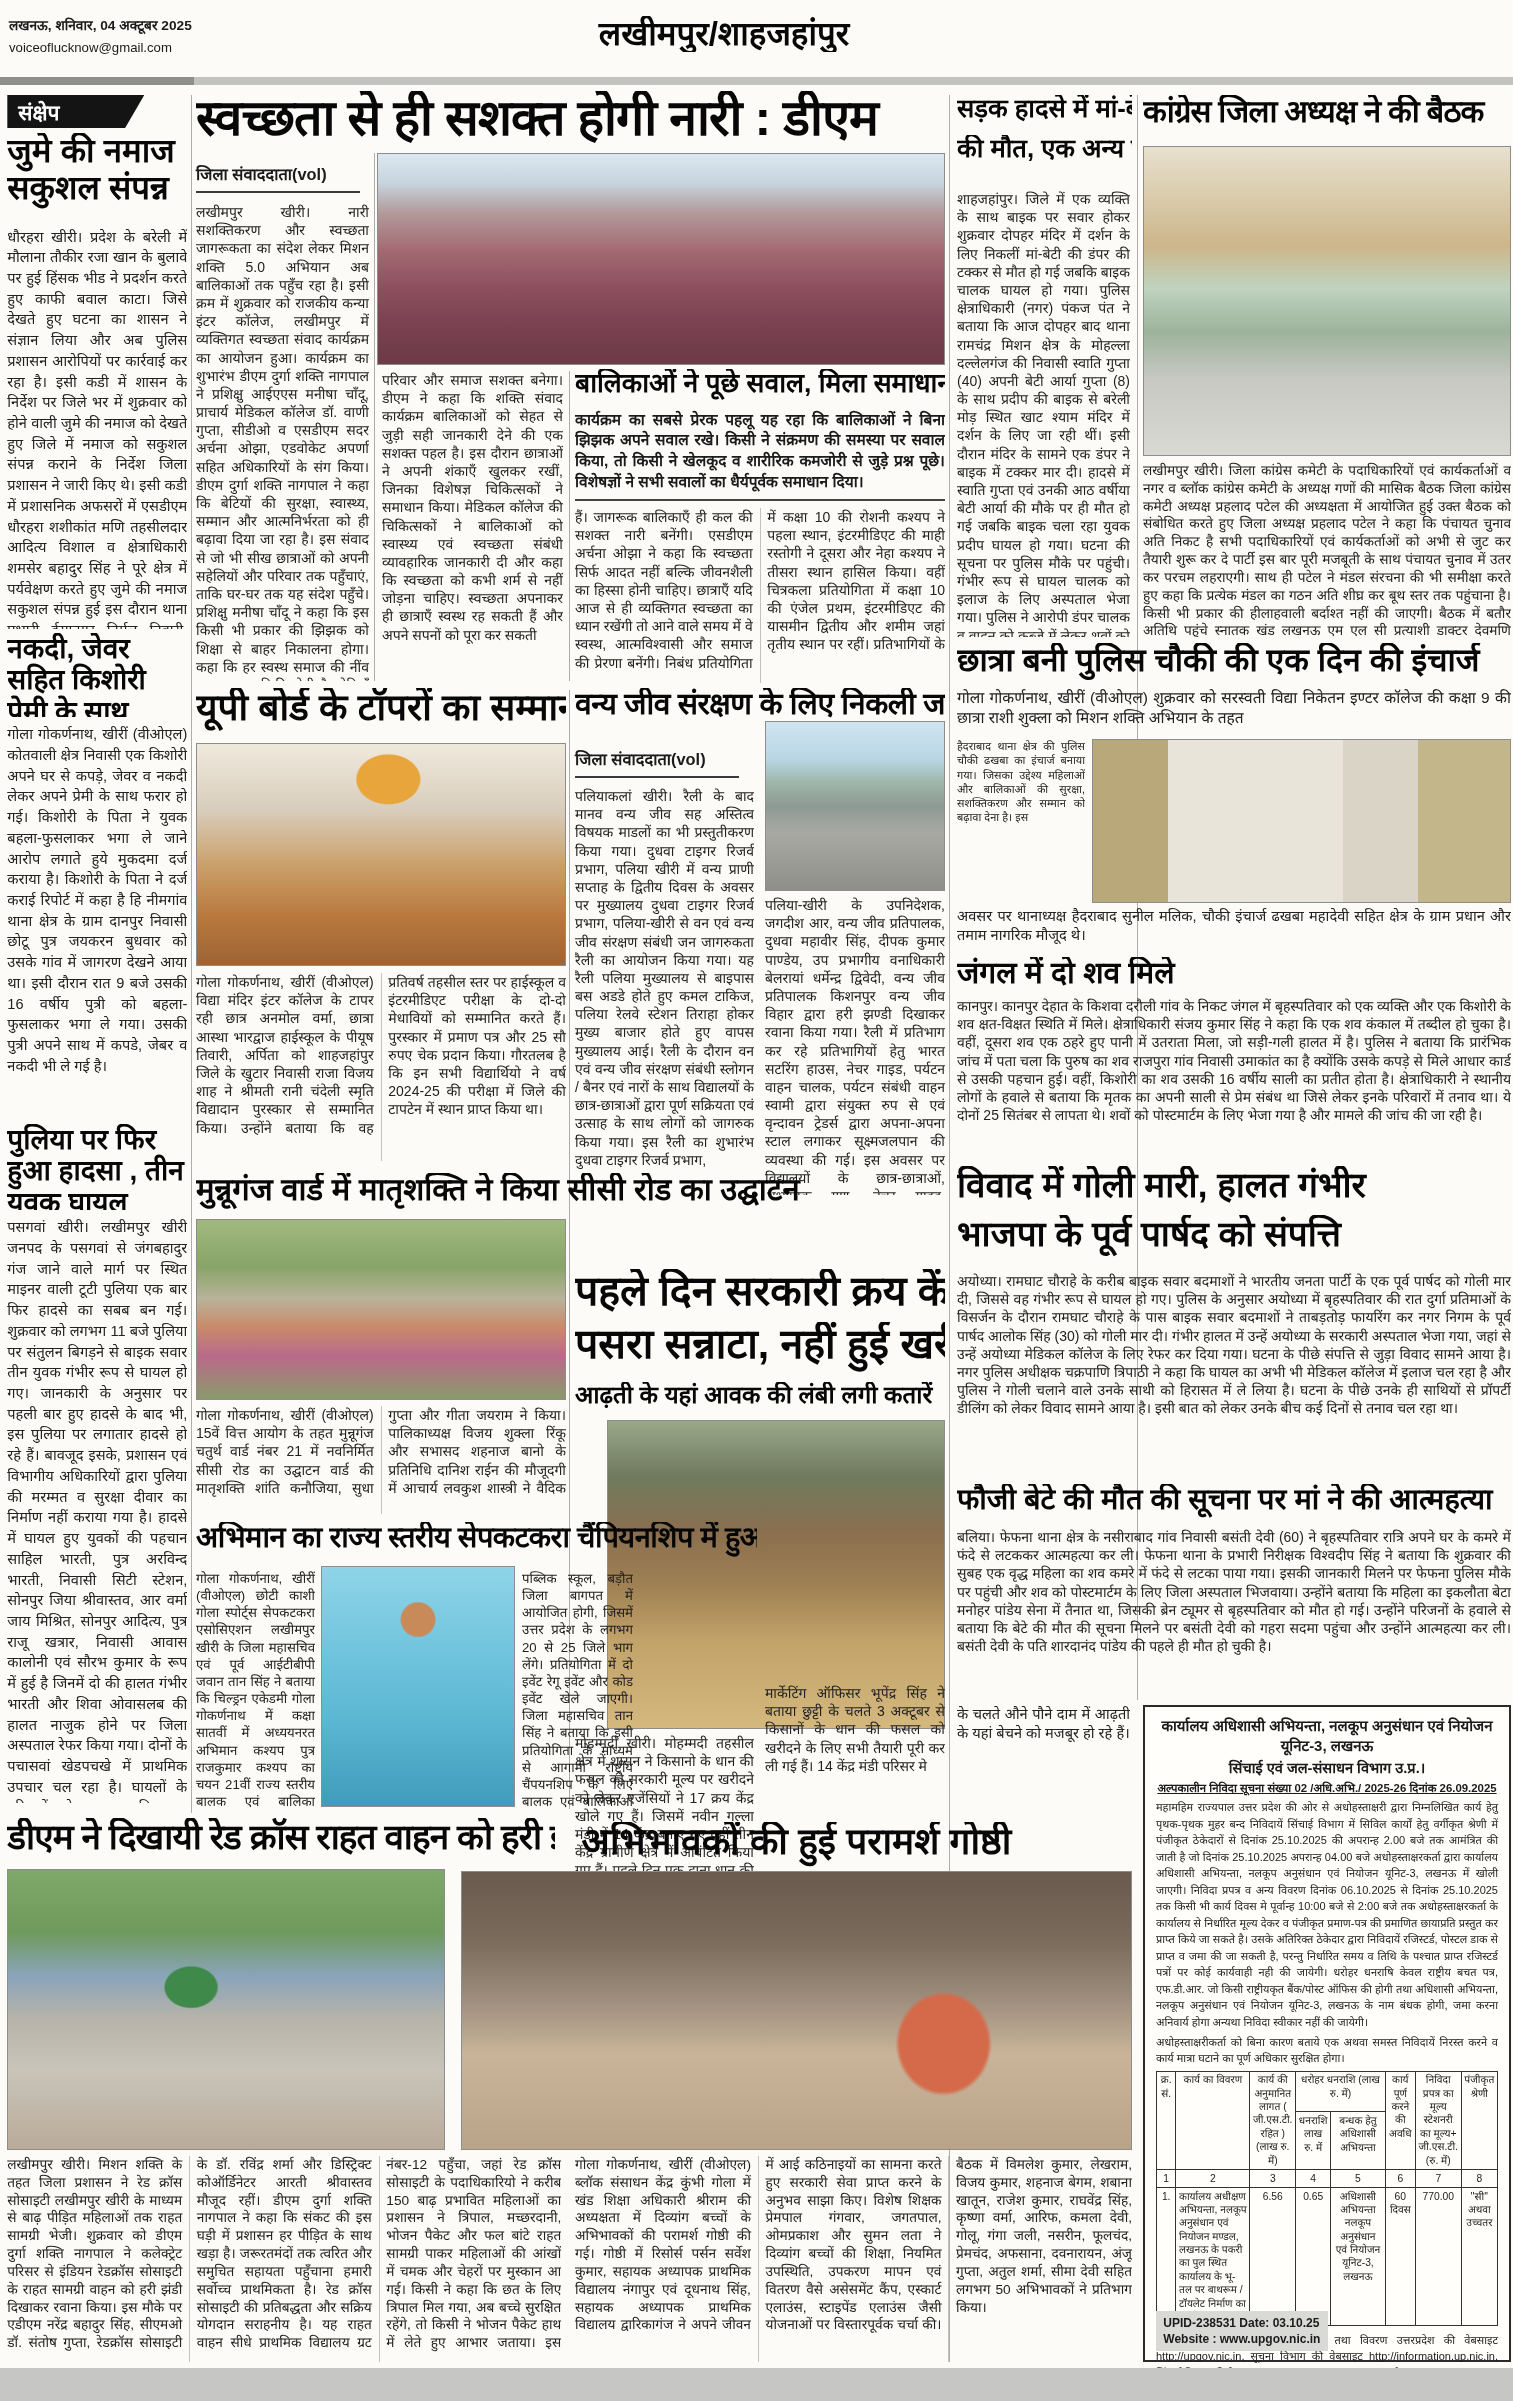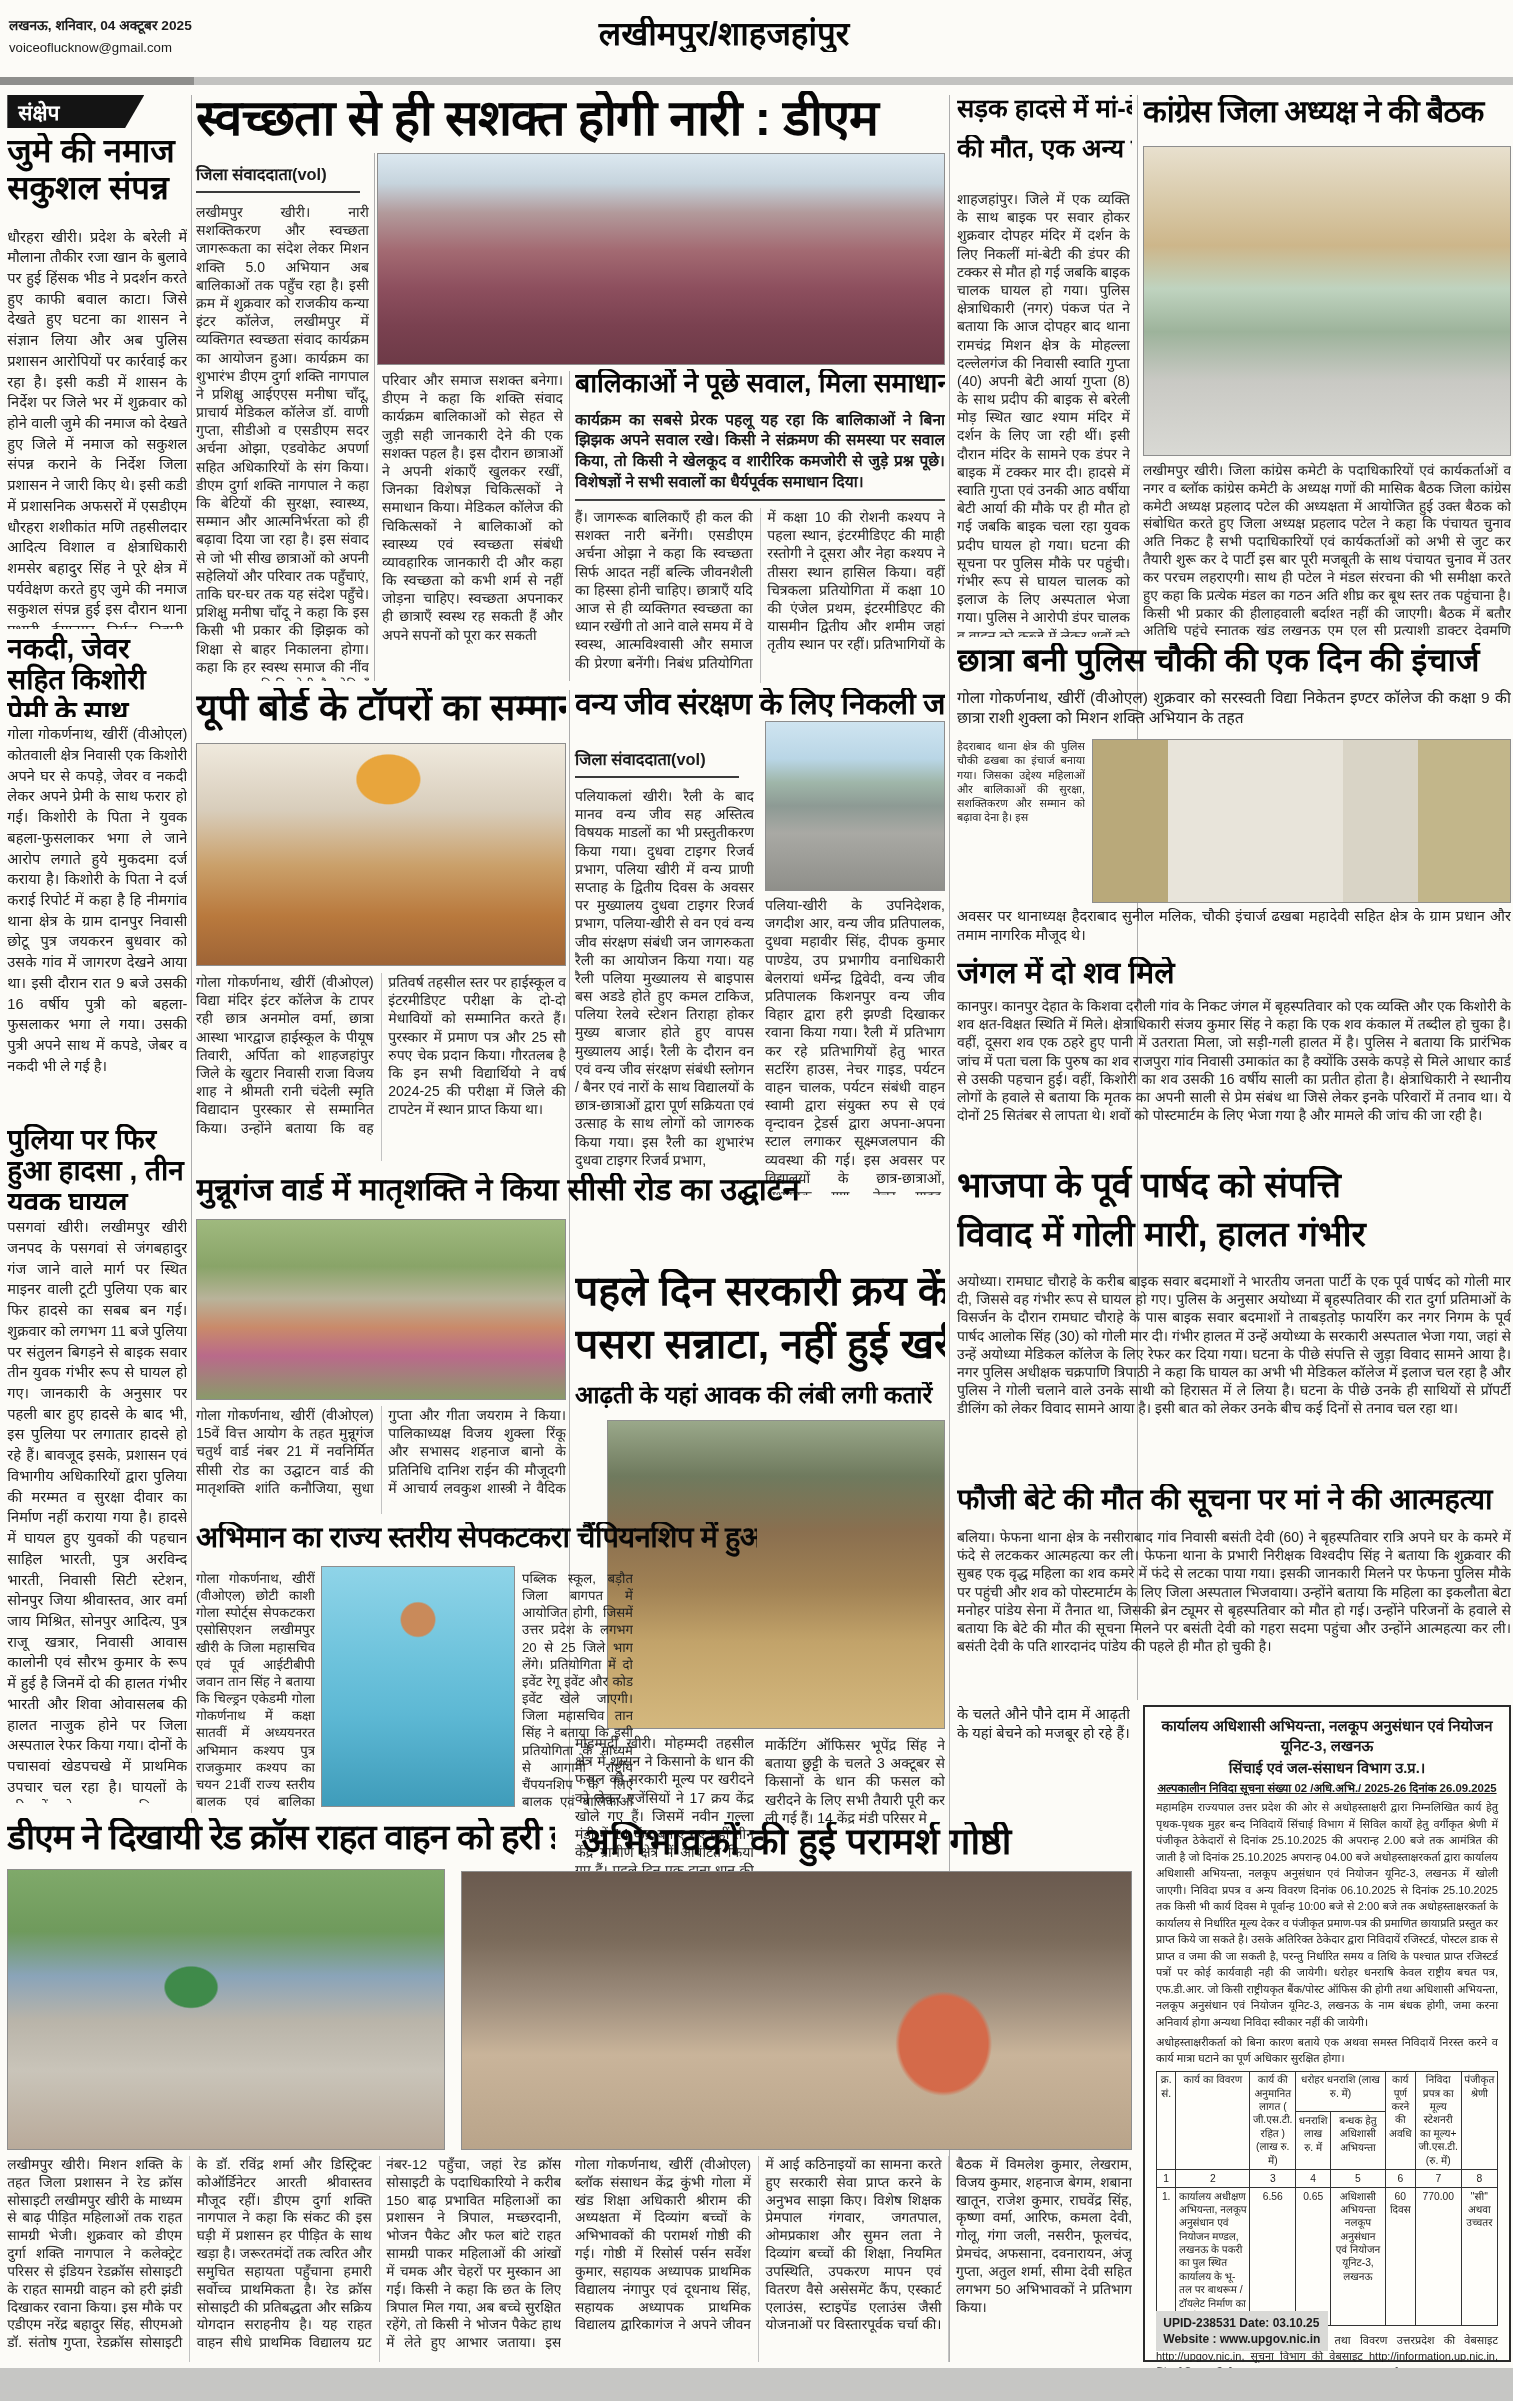--- a/index.html
+++ b/index.html
@@ -96,21 +96,21 @@
 <div class="abs bt cols2" style="left:196px;top:1406px;width:370px;height:108px;">गोला गोकर्णनाथ, खीरीं (वीओएल) 15वें वित्त आयोग के तहत मुन्नूगंज चतुर्थ वार्ड नंबर 21 में नवनिर्मित सीसी रोड का उद्घाटन वार्ड की मातृशक्ति शांति कनौजिया, सुधा गुप्ता और गीता जयराम ने किया। पालिकाध्यक्ष विजय शुक्ला रिंकू और सभासद शहनाज बानो के प्रतिनिधि दानिश राईन की मौजूदगी में आचार्य लवकुश शास्त्री ने वैदिक मंत्रोच्चारण और पूजन के बीच उद्घाटन सम्पन्न कराया।</div>
 
 <div class="abs" style="left:575px;top:1269px;width:370px;height:111px;">
   <div class="hl" style="font-size:41px;height:53px;">पहले दिन सरकारी क्रय केंद्रों पर</div>
   <div class="hl" style="font-size:41px;height:53px;">पसरा सन्नाटा, नहीं हुई खरीद</div>
 </div>
 <div class="abs hlw" style="left:575px;top:1382px;width:370px;height:31px;font-size:24px;white-space:nowrap;">आढ़ती के यहां आवक की लंबी लगी कतारें</div>
 <div class="abs photo tex" style="left:607px;top:1420px;width:338px;height:309px;
             background:linear-gradient(180deg,#9aa88a 0%,#6f7a5e 18%,#8a6f4f 36%,#a08154 54%,#c2a36a 72%,#d4b87e 100%);"></div>
 <div class="abs bt" style="left:575px;top:1734px;width:179px;height:141px;">मोहम्मदी खीरी। मोहम्मदी तहसील क्षेत्र में शासन ने किसानो के धान की फसल को सरकारी मूल्य पर खरीदने को लेकर एजेंसियों ने 17 क्रय केंद्र खोले गए हैं। जिसमें नवीन गल्ला मंडी में 14 केंद्र बनाए गए वहीं तीन केंद्र ग्रामीण क्षेत्र में आवंटित किया गए हैं। पहले दिन एक दाना धान की खरीद नहीं हो सकी है।</div>
-<div class="abs bt" style="left:765px;top:1736px;width:180px;height:141px;">मार्केटिंग ऑफिसर भूपेंद्र सिंह ने बताया छुट्टी के चलते 3 अक्टूबर से किसानों के धान की फसल को खरीदने के लिए सभी तैयारी पूरी कर ली गई हैं। 14 केंद्र मंडी परिसर मे</div>
+<div class="abs bt" style="left:765px;top:1684px;width:180px;height:141px;">मार्केटिंग ऑफिसर भूपेंद्र सिंह ने बताया छुट्टी के चलते 3 अक्टूबर से किसानों के धान की फसल को खरीदने के लिए सभी तैयारी पूरी कर ली गई हैं। 14 केंद्र मंडी परिसर मे</div>
 <div class="abs bt" style="left:957px;top:1705px;width:173px;height:115px;font-size:14.6px;">के चलते औने पौने दाम में आढ़ती के यहां बेचने को मजबूर हो रहे हैं।</div>
 
 <div class="abs hl" style="left:196px;top:1522px;width:561px;height:40px;font-size:29px;letter-spacing:-0.5px;">अभिमान का राज्य स्तरीय सेपकटकरा चैंपियनशिप में हुआ चयन</div>
 <div class="abs bt" style="left:196px;top:1570px;width:119px;height:239px;font-size:13.2px;">गोला गोकर्णनाथ, खीरीं (वीओएल) छोटी काशी गोला स्पोर्ट्स सेपकटकरा एसोसिएशन लखीमपुर खीरी के जिला महासचिव एवं पूर्व आईटीबीपी जवान तान सिंह ने बताया कि चिल्ड्रन एकेडमी गोला गोकर्णनाथ में कक्षा सातवीं में अध्ययनरत अभिमान कश्यप पुत्र राजकुमार कश्यप का चयन 21वीं राज्य स्तरीय बालक एवं बालिका सेपकटकरा चैंपियनशिप के लिए किया गया है। यह चैंपियनशिप 4 और 5 अक्टूबर को विद्या</div>
 <div class="abs photo tex" style="left:321px;top:1566px;width:194px;height:241px;
             background:radial-gradient(55px 55px at 50% 22%,#c98a5a 0 30%,rgba(0,0,0,0) 33%),linear-gradient(180deg,#8fd4e8 0%,#6ec3dc 38%,#5db8d4 62%,#3f9cba 100%);"></div>
 <div class="abs bt" style="left:522px;top:1570px;width:111px;height:239px;font-size:13.2px;">पब्लिक स्कूल, बड़ौत जिला बागपत में आयोजित होगी, जिसमें उत्तर प्रदेश के लगभग 20 से 25 जिले भाग लेंगे। प्रतियोगिता में दो इवेंट रेगू इवेंट और कोड इवेंट खेले जाएगी। जिला महासचिव तान सिंह ने बताया कि इसी प्रतियोगिता के माध्यम से आगामी राष्ट्रीय चैंपयनशिप के लिए बालक एवं बालिकाओं का चयन किया जाएगा। उन्होंने कहा कि हमारे जिले के लिए यह गर्व की बात है कि अभिमान कश्यप का चयन हुआ है।</div>
 
 <div class="abs" style="left:957px;top:95px;width:175px;height:88px;">
   <div class="hl" style="font-size:25.6px;height:40px;">सड़क हादसे में मां-बेटी</div>
@@ -127,22 +127,22 @@
 <div class="abs bt" style="left:957px;top:688px;width:554px;height:46px;font-size:15.5px;font-weight:400;">गोला गोकर्णनाथ, खीरीं (वीओएल) शुक्रवार को सरस्वती विद्या निकेतन इण्टर कॉलेज की कक्षा 9 की छात्रा राशी शुक्ला को मिशन शक्ति अभियान के तहत</div>
 <div class="abs bt" style="left:957px;top:739px;width:128px;height:164px;font-size:11px;">हैदराबाद थाना क्षेत्र की पुलिस चौकी ढखबा का इंचार्ज बनाया गया। जिसका उद्देश्य महिलाओं और बालिकाओं की सुरक्षा, सशक्तिकरण और सम्मान को बढ़ावा देना है। इस</div>
 <div class="abs photo tex" style="left:1092px;top:739px;width:419px;height:164px;
             background:linear-gradient(90deg,#b9a97a 0 18%,#e8e4da 18% 60%,#d9d4c6 60% 78%,#c2b68a 78% 100%),linear-gradient(180deg,#e8e4da,#b9a97a);"></div>
 <div class="abs bt" style="left:957px;top:907px;width:554px;height:46px;font-size:14.6px;">अवसर पर थानाध्यक्ष हैदराबाद सुनील मलिक, चौकी इंचार्ज ढखबा महादेवी सहित क्षेत्र के ग्राम प्रधान और तमाम नागरिक मौजूद थे।</div>
 
 <div class="abs hl" style="left:957px;top:957px;width:554px;height:37px;font-size:30px;">जंगल में दो शव मिले</div>
 <div class="abs bt" style="left:957px;top:997px;width:554px;height:164px;font-size:14px;">कानपुर। कानपुर देहात के किशवा दरौली गांव के निकट जंगल में बृहस्पतिवार को एक व्यक्ति और एक किशोरी के शव क्षत-विक्षत स्थिति में मिले। क्षेत्राधिकारी संजय कुमार सिंह ने कहा कि एक शव कंकाल में तब्दील हो चुका है। वहीं, दूसरा शव एक ठहरे हुए पानी में उतराता मिला, जो सड़ी-गली हालत में है। पुलिस ने बताया कि प्रारंभिक जांच में पता चला कि पुरुष का शव राजपुरा गांव निवासी उमाकांत का है क्योंकि उसके कपड़े से मिले आधार कार्ड से उसकी पहचान हुई। वहीं, किशोरी का शव उसकी 16 वर्षीय साली का प्रतीत होता है। क्षेत्राधिकारी ने स्थानीय लोगों के हवाले से बताया कि मृतक का अपनी साली से प्रेम संबंध था जिसे लेकर इनके परिवारों में तनाव था। ये दोनों 25 सितंबर से लापता थे। शवों को पोस्टमार्टम के लिए भेजा गया है और मामले की जांच की जा रही है।</div>
 
 <div class="abs" style="left:957px;top:1166px;width:554px;height:100px;">
+  <div class="hl" style="font-size:35px;height:49px;">विवाद में गोली मारी, हालत गंभीर</div>
   <div class="hl" style="font-size:35px;height:49px;">भाजपा के पूर्व पार्षद को संपत्ति</div>
-  <div class="hl" style="font-size:35px;height:49px;">विवाद में गोली मारी, हालत गंभीर</div>
 </div>
 <div class="abs bt" style="left:957px;top:1272px;width:554px;height:206px;font-size:14px;">अयोध्या। रामघाट चौराहे के करीब बाइक सवार बदमाशों ने भारतीय जनता पार्टी के एक पूर्व पार्षद को गोली मार दी, जिससे वह गंभीर रूप से घायल हो गए। पुलिस के अनुसार अयोध्या में बृहस्पतिवार की रात दुर्गा प्रतिमाओं के विसर्जन के दौरान रामघाट चौराहे के पास बाइक सवार बदमाशों ने ताबड़तोड़ फायरिंग कर नगर निगम के पूर्व पार्षद आलोक सिंह (30) को गोली मार दी। गंभीर हालत में उन्हें अयोध्या के सरकारी अस्पताल भेजा गया, जहां से उन्हें अयोध्या मेडिकल कॉलेज के लिए रेफर कर दिया गया। घटना के पीछे संपत्ति से जुड़ा विवाद सामने आया है। नगर पुलिस अधीक्षक चक्रपाणि त्रिपाठी ने कहा कि घायल का अभी भी मेडिकल कॉलेज में इलाज चल रहा है और पुलिस ने गोली चलाने वाले उनके साथी को हिरासत में ले लिया है। घटना के पीछे उनके ही साथियों से प्रॉपर्टी डीलिंग को लेकर विवाद सामने आया है। इसी बात को लेकर उनके बीच कई दिनों से तनाव चल रहा था।</div>
 
 <div class="abs hl" style="left:957px;top:1484px;width:554px;height:40px;font-size:29px;">फौजी बेटे की मौत की सूचना पर मां ने की आत्महत्या</div>
 <div class="abs bt" style="left:957px;top:1528px;width:554px;height:170px;font-size:14px;">बलिया। फेफना थाना क्षेत्र के नसीराबाद गांव निवासी बसंती देवी (60) ने बृहस्पतिवार रात्रि अपने घर के कमरे में फंदे से लटककर आत्महत्या कर ली। फेफना थाना के प्रभारी निरीक्षक विश्वदीप सिंह ने बताया कि शुक्रवार की सुबह एक वृद्ध महिला का शव कमरे में फंदे से लटका पाया गया। इसकी जानकारी मिलने पर फेफना पुलिस मौके पर पहुंची और शव को पोस्टमार्टम के लिए जिला अस्पताल भिजवाया। उन्होंने बताया कि महिला का इकलौता बेटा मनोहर पांडेय सेना में तैनात था, जिसकी ब्रेन ट्यूमर से बृहस्पतिवार को मौत हो गई। उन्होंने परिजनों के हवाले से बताया कि बेटे की मौत की सूचना मिलने पर बसंती देवी को गहरा सदमा पहुंचा और उन्होंने आत्महत्या कर ली। बसंती देवी के पति शारदानंद पांडेय की पहले ही मौत हो चुकी है।</div>
 
 <div class="abs hl" style="left:7.3px;top:1818px;width:548px;height:47px;font-size:35px;letter-spacing:-0.9px;">डीएम ने दिखायी रेड क्रॉस राहत वाहन को हरी झंडी</div>
 <div class="abs photo tex" style="left:7.3px;top:1869px;width:438px;height:281px;
             background:radial-gradient(64px 50px at 42% 42%,#3f8a4a 0 40%,rgba(0,0,0,0) 43%),linear-gradient(180deg,#7fa96a 0%,#6f9a5c 22%,#8aa4b9 38%,#b9b4a9 54%,#c9c4b9 72%,#b9aa9a 100%);"></div>
 <div class="abs bt cols3" style="left:7.3px;top:2156px;width:554px;height:206px;font-size:13.7px;">लखीमपुर खीरी। मिशन शक्ति के तहत जिला प्रशासन ने रेड क्रॉस सोसाइटी लखीमपुर खीरी के माध्यम से बाढ़ पीड़ित महिलाओं तक राहत सामग्री भेजी। शुक्रवार को डीएम दुर्गा शक्ति नागपाल ने कलेक्ट्रेट परिसर से इंडियन रेडक्रॉस सोसाइटी के राहत सामग्री वाहन को हरी झंडी दिखाकर रवाना किया। इस मौके पर एडीएम नरेंद्र बहादुर सिंह, सीएमओ डॉ. संतोष गुप्ता, रेडक्रॉस सोसाइटी के डॉ. रविंद्र शर्मा और डिस्ट्रिक्ट कोऑर्डिनेटर आरती श्रीवास्तव मौजूद रहीं। डीएम दुर्गा शक्ति नागपाल ने कहा कि संकट की इस घड़ी में प्रशासन हर पीड़ित के साथ खड़ा है। जरूरतमंदों तक त्वरित और समुचित सहायता पहुँचाना हमारी सर्वोच्च प्राथमिकता है। रेड क्रॉस सोसाइटी की प्रतिबद्धता और सक्रिय योगदान सराहनीय है। यह राहत वाहन सीधे प्राथमिक विद्यालय ग्रट नंबर-12 पहुँचा, जहां रेड क्रॉस सोसाइटी के पदाधिकारियो ने करीब 150 बाढ़ प्रभावित महिलाओं का प्रशासन ने त्रिपाल, मच्छरदानी, भोजन पैकेट और फल बांटे राहत सामग्री पाकर महिलाओं की आंखों में चमक और चेहरों पर मुस्कान आ गई। किसी ने कहा कि छत के लिए त्रिपाल मिल गया, अब बच्चे सुरक्षित रहेंगे, तो किसी ने भोजन पैकेट हाथ में लेते हुए आभार जताया। इस दौरान रेड क्रॉस सोसाइटी पदाधिकारियों मौजूद रहे।</div>

